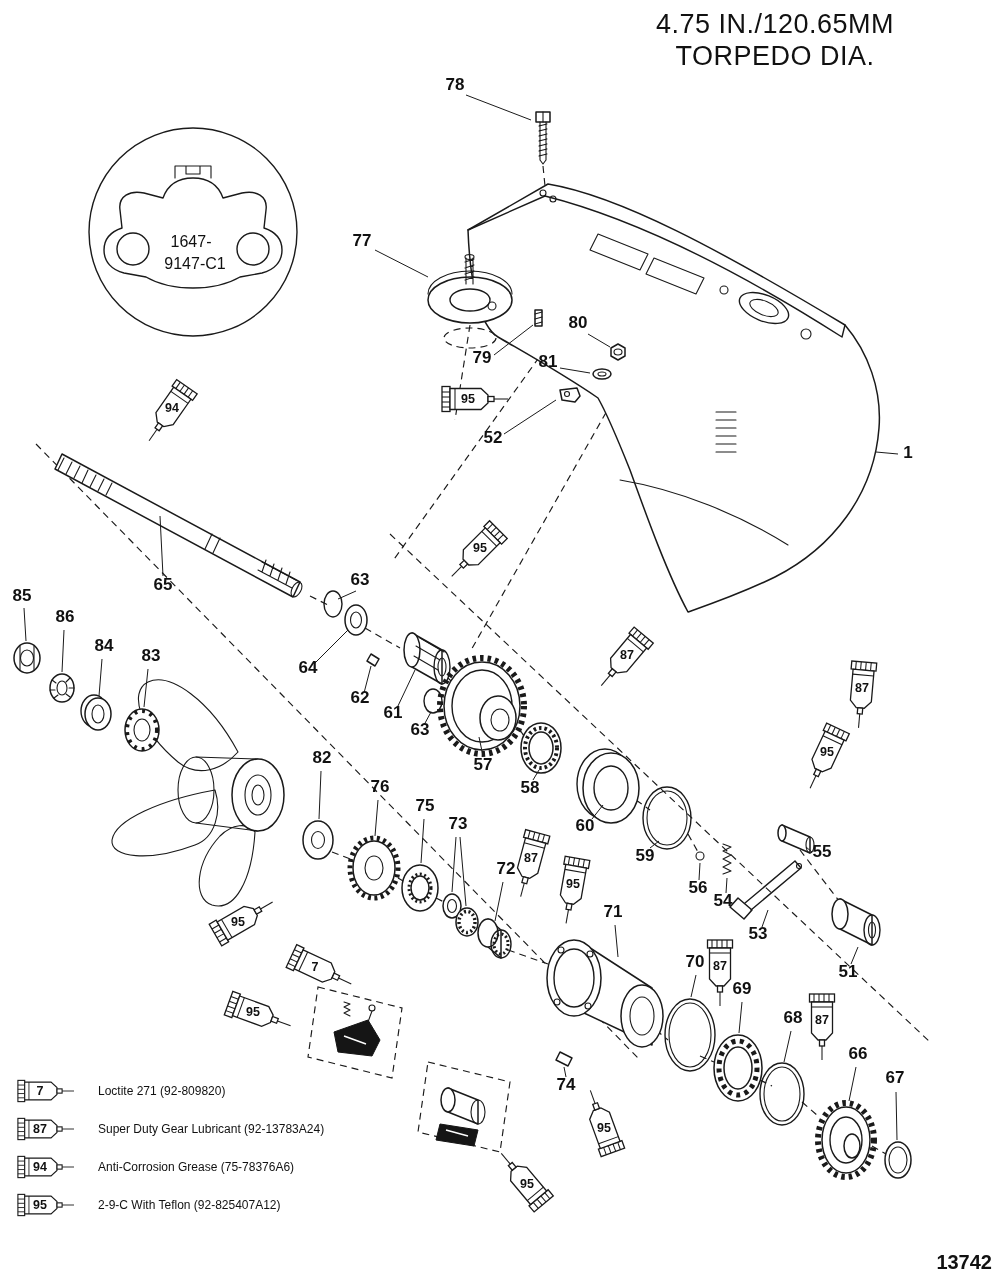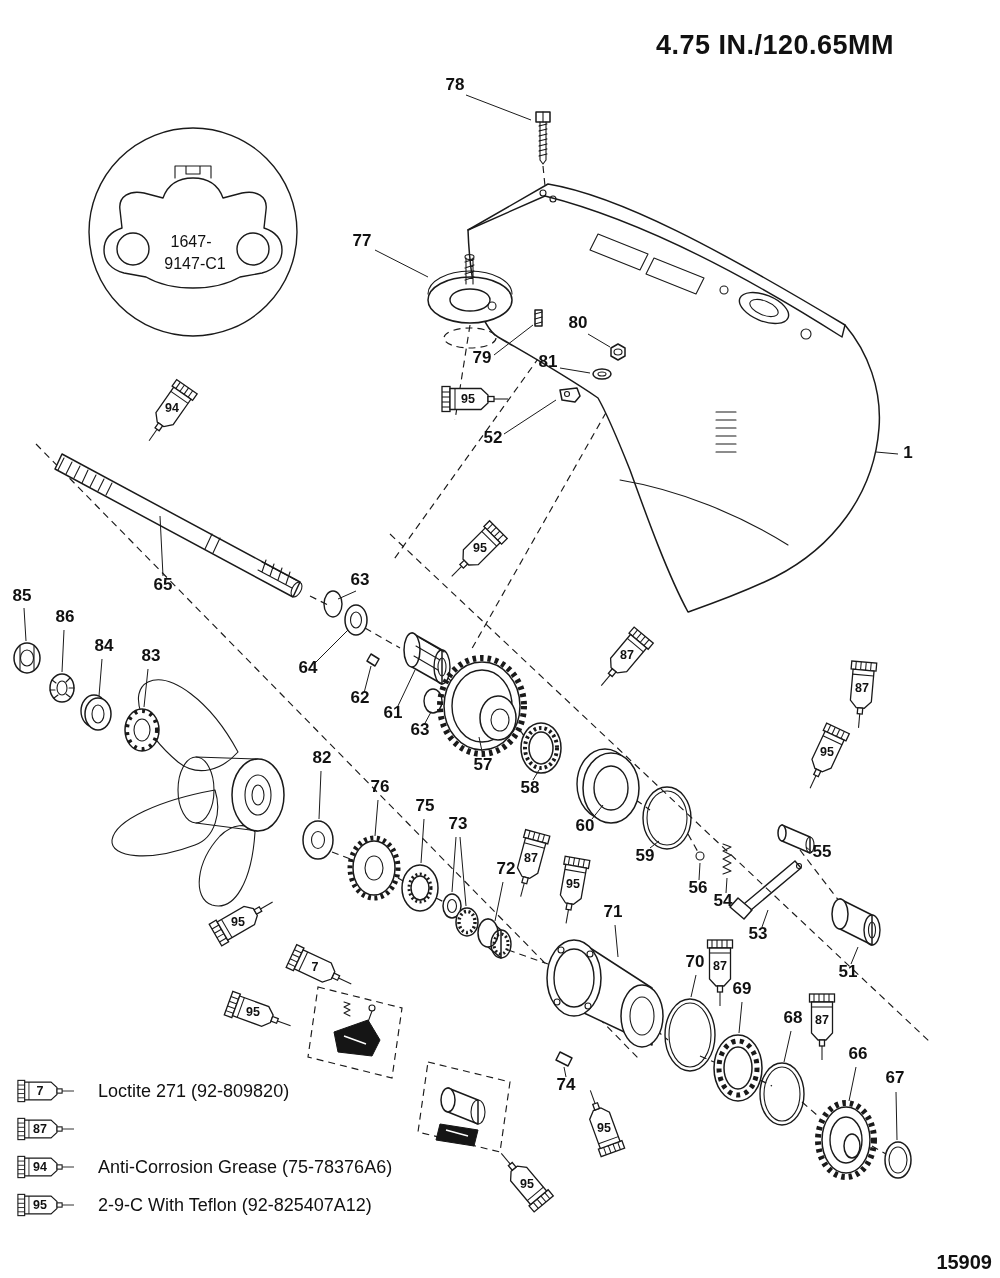--- a/index.html
+++ b/index.html
@@ -1,23 +1,23 @@
 <!DOCTYPE html>
 <html><head>
 <meta charset="utf-8">
 <style>
   html,body{margin:0;padding:0;background:#fff;}
   #page{position:relative;width:1000px;height:1278px;background:#fff;overflow:hidden;
         font-family:"Liberation Sans",sans-serif;color:#111;}
   #title-block{position:absolute;left:590px;top:8px;width:370px;text-align:center;
-        font-weight:700;font-size:27px;line-height:1.2;letter-spacing:.5px;margin-top:21px;}
+        font-weight:400;font-size:27px;line-height:1.2;letter-spacing:.5px;}
   #drawing-number{position:absolute;right:8px;bottom:4px;font-weight:700;font-size:20px;}
   #legend{position:absolute;left:6px;top:1072px;}
   .legend-row{display:flex;align-items:center;gap:10px;height:38px;}
-  .legend-text{font-size:18px;}
+  .legend-text{font-size:12px;}
   svg text{font-family:"Liberation Sans",sans-serif;}
   .art{fill:none;stroke:#1a1a1a;stroke-width:1.4;stroke-linecap:round;stroke-linejoin:round;}
   .thin{stroke-width:1.1;}
   .solid{fill:#fff;stroke:#1a1a1a;stroke-width:1.5;stroke-linejoin:round;}
   .dashed{fill:none;stroke:#1a1a1a;stroke-width:1.15;stroke-dasharray:7 5;}
   .teeth{fill:none;stroke:#1a1a1a;}
   .darkfill{fill:#151515;stroke:#151515;}
   .callout{font-size:17px;font-weight:700;fill:#111;text-anchor:middle;}
   .leader{stroke:#1a1a1a;stroke-width:1;}
   .inset-text{font-size:16px;font-weight:500;fill:#111;text-anchor:middle;}
@@ -25,20 +25,21 @@
   .tube-shape line{stroke:#1a1a1a;stroke-width:1.05;fill:none;}
   .tube-label{font-size:12.5px;font-weight:700;fill:#111;text-anchor:middle;}
 </style>
 </head>
 <body>
 
 <div id="page">
 
   <div id="title-block">
     <div>4.75 IN./120.65MM</div>
+    <div>TORPEDO DIA.</div>
   </div>
 
   <svg id="diagram-svg" width="1000" height="1278" viewBox="0 0 1000 1278">
 
     <g>
       <path class="dashed" d="M390,534 L930,1042"></path>
       <path class="dashed" d="M36,444 L640,1060"></path>
       <path class="dashed" d="M553,338 L392,562"></path>
       <path class="dashed" d="M612,402 L470,652"></path>
       <path class="dashed" d="M470,325 L455,420"></path>
@@ -606,20 +607,21 @@
                 <line x1="2" y1="-26" x2="2" y2="-18"></line>
                 <line x1="7" y1="-26" x2="7" y2="-18"></line>
                 <path d="M-10.5,-18 L-10.5,13 L-4,20 L4,20 L10.5,13 L10.5,-18 Z"></path>
                 <line x1="-10.5" y1="-13" x2="10.5" y2="-13"></line>
                 <rect x="-2.5" y="20" width="5" height="6"></rect>
                 <line x1="0" y1="26" x2="0" y2="40"></line>
               </g>
               <text class="tube-label" y="4">87</text>
             </g>
           </svg>
+          <span class="legend-text">Super Duty Gear Lubricant (92-13783A24)</span>
         </div>
         <div class="legend-row">
           <svg width="82" height="36" viewBox="-34 -18 82 36">
             <g transform="translate(0,0)">
               <g class="tube-shape" transform="rotate(-90) scale(0.85)">
                 <rect x="-12.5" y="-26" width="25" height="8"></rect>
                 <line x1="-8" y1="-26" x2="-8" y2="-18"></line>
                 <line x1="-3" y1="-26" x2="-3" y2="-18"></line>
                 <line x1="2" y1="-26" x2="2" y2="-18"></line>
                 <line x1="7" y1="-26" x2="7" y2="-18"></line>
@@ -648,14 +650,14 @@
                 <line x1="0" y1="26" x2="0" y2="40"></line>
               </g>
               <text class="tube-label" y="4">95</text>
             </g>
           </svg>
           <span class="legend-text">2-9-C With Teflon (92-825407A12)</span>
         </div>
       </div>
   </div>
 
-  <div id="drawing-number">15909</div>
+  <div id="drawing-number">13742</div>
 </div>
 
 </body></html>

